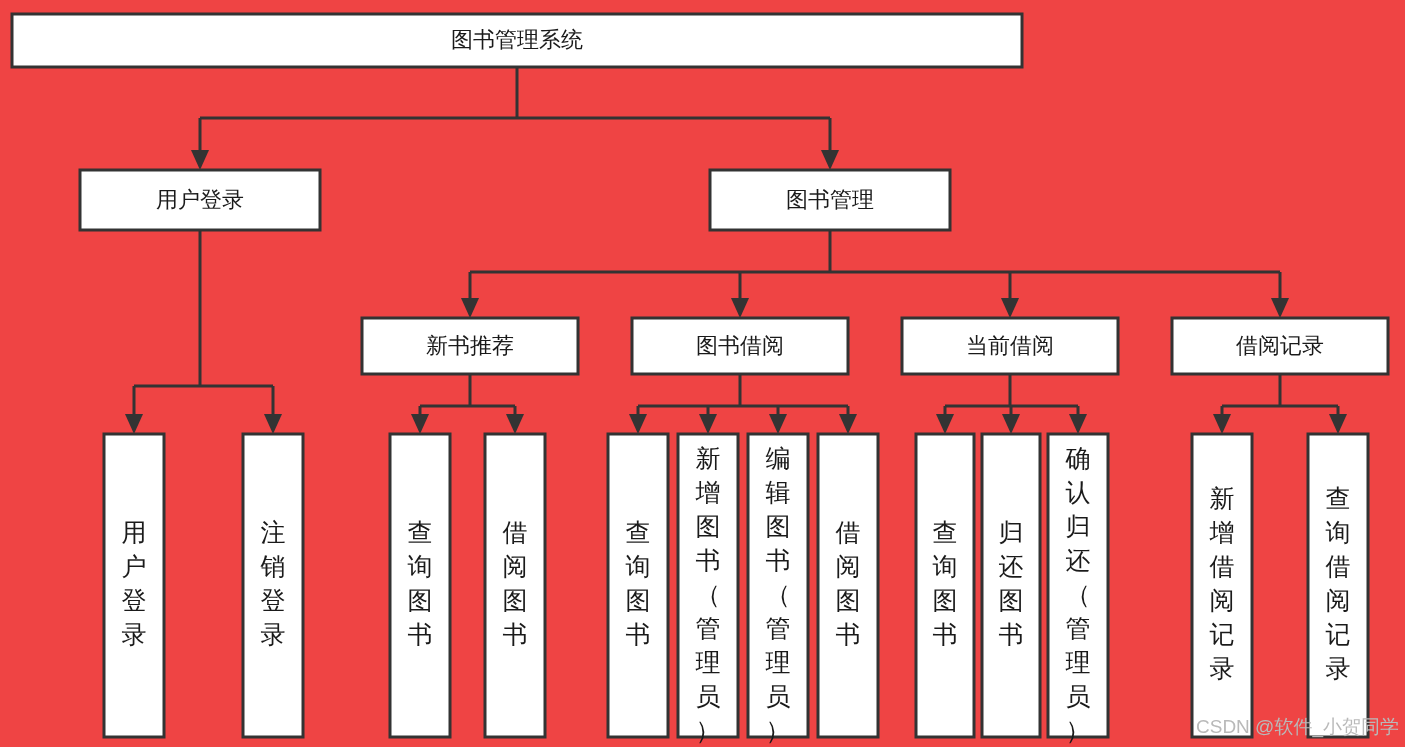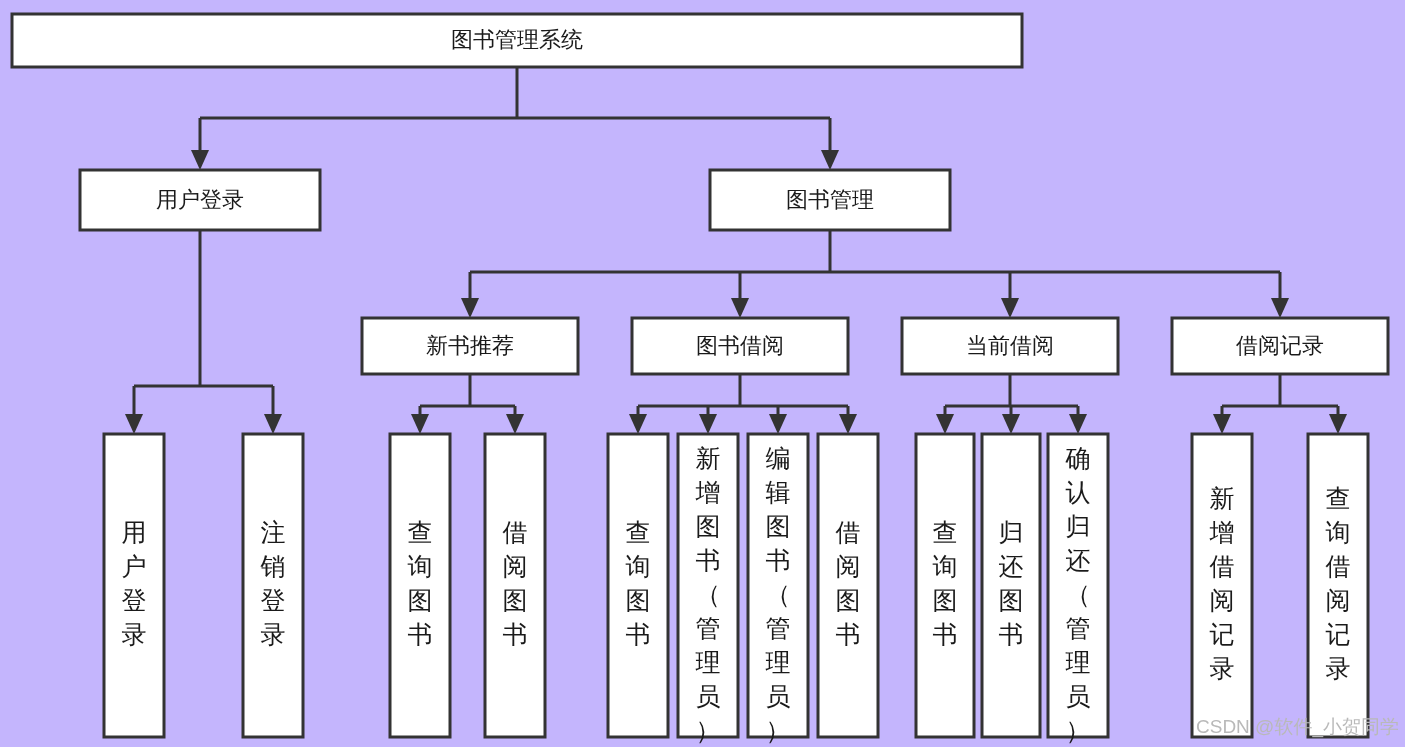--- a/index.html
+++ b/index.html
@@ -8,21 +8,21 @@
     padding: 0;
     background: #ffffff;
   }
   body {
     font-family: "Liberation Sans", "DejaVu Sans", sans-serif;
   }
   #diagram-root {
     position: relative;
     width: 1405px;
     height: 747px;
-    background: #c4b5fd;
+    background: #ef4444;
     overflow: hidden;
   }
   svg.diagram-canvas {
     position: absolute;
     left: 0;
     top: 0;
     width: 1405px;
     height: 747px;
     display: block;
   }

